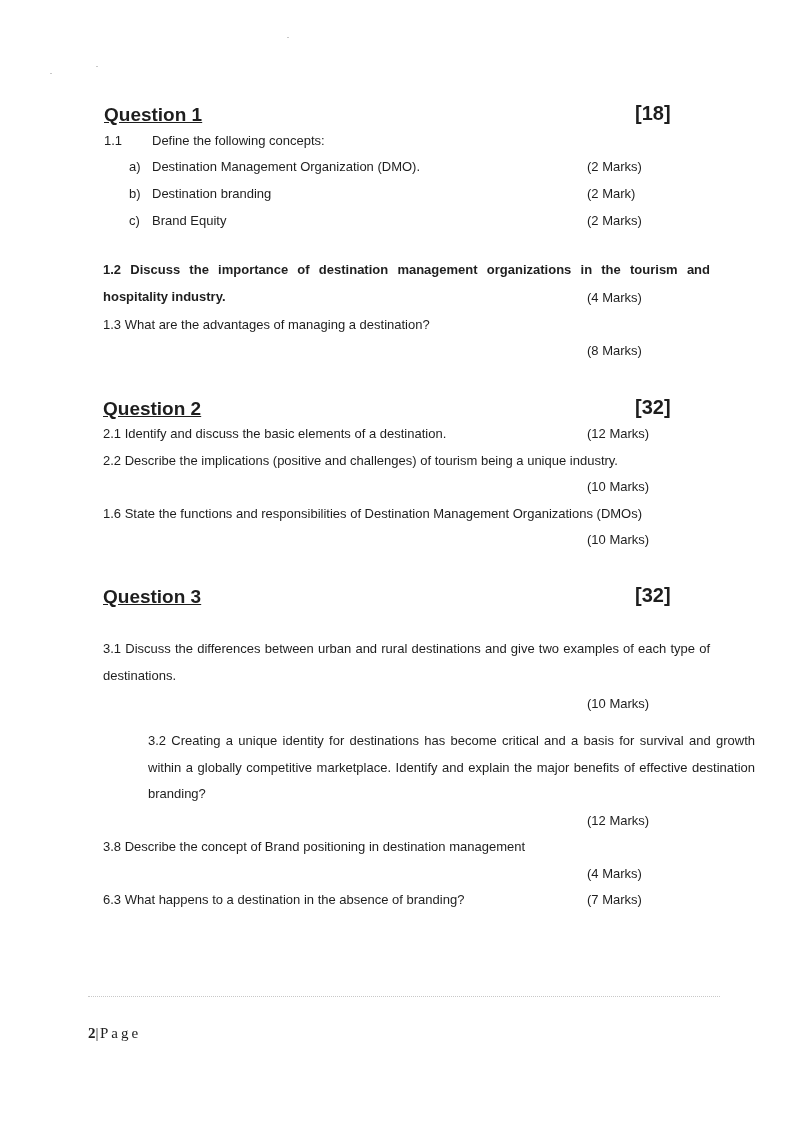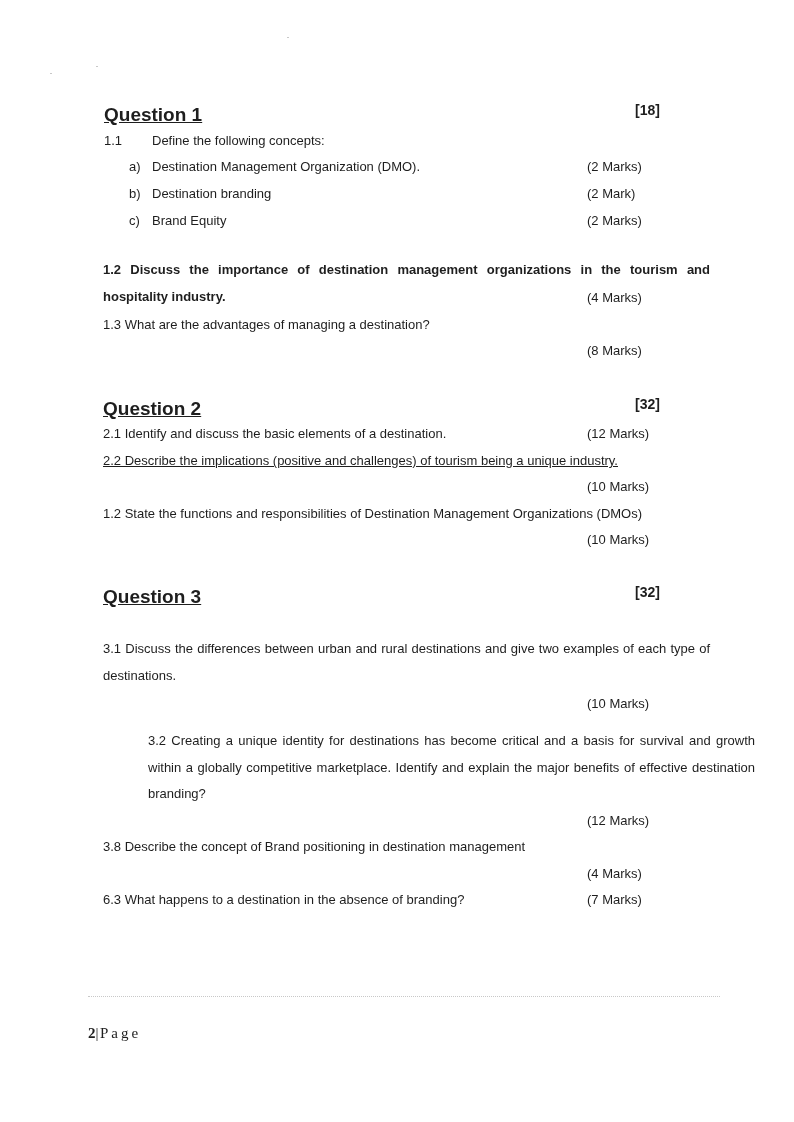--- a/index.html
+++ b/index.html
@@ -1,20 +1,20 @@
 <!DOCTYPE html>
 <html><head>
 <meta charset="utf-8">
 <style>
   html, body { margin: 0; padding: 0; background: #ffffff; }
   body { width: 794px; height: 1122px; position: relative; overflow: hidden;
          font-family: "Liberation Sans", sans-serif; color: #1e1e1e; font-size: 13px; }
   .abs { position: absolute; white-space: nowrap; }
   .heading { font-weight: bold; text-decoration: underline; font-size: 19px; }
-  .total { font-weight: bold; font-size: 14px; }
+  .total { font-weight: bold; font-size: 20px; }
   .marks { font-size: 13px; }
   .qtext { font-size: 13px; }
   .justify { position: absolute; left: 103px; width: 607px; text-align: justify; text-align-last: left;
              line-height: 26.5px; font-size: 13px; white-space: normal; }
   .footer-rule { position: absolute; left: 88px; top: 996px; width: 632px; height: 0;
                  border-top: 1px dotted #c8c8c8; }
   .footer { position: absolute; left: 88px; top: 1025px; font-family: "Liberation Serif", serif; font-size: 15px; letter-spacing: 1.5px; }
   .footer b { letter-spacing: 0; }
   .speck { position: absolute; width: 2px; height: 1px; background: #c8c8c8; }
 </style>
@@ -48,24 +48,24 @@
 
 <div class="abs qtext" style="left:103px;top:317px;">1.3 What are the advantages of managing a destination?</div>
 <div class="abs marks" style="left:587px;top:343px;">(8 Marks)</div>
 
 <div class="abs heading" style="left:103px;top:398px;">Question 2</div>
 <div class="abs total" style="left:635px;top:396px;">[32]</div>
 
 <div class="abs qtext" style="left:103px;top:426px;">2.1 Identify and discuss the basic elements of a destination.</div>
 <div class="abs marks" style="left:587px;top:426px;">(12 Marks)</div>
 
-<div class="abs qtext" style="left:103px;top:453px;text-decoration:underline;">2.2 Describe the implications (positive and challenges) of tourism being a unique industry.</div>
+<div class="abs qtext" style="left:103px;top:453px;">2.2 Describe the implications (positive and challenges) of tourism being a unique industry.</div>
 <div class="abs marks" style="left:587px;top:479px;">(10 Marks)</div>
 
-<div class="abs qtext" style="left:103px;top:506px;">1.2 State the functions and responsibilities of Destination Management Organizations (DMOs)</div>
+<div class="abs qtext" style="left:103px;top:506px;">1.6 State the functions and responsibilities of Destination Management Organizations (DMOs)</div>
 <div class="abs marks" style="left:587px;top:532px;">(10 Marks)</div>
 
 <div class="abs heading" style="left:103px;top:586px;">Question 3</div>
 <div class="abs total" style="left:635px;top:584px;">[32]</div>
 
 <div class="justify" style="top:636px;">3.1 Discuss the differences between urban and rural destinations and give two examples of each type of destinations.</div>
 <div class="abs marks" style="left:587px;top:696px;">(10 Marks)</div>
 
 <div class="justify" style="top:728px;margin-left:45px;">3.2 Creating a unique identity for destinations has become critical and a basis for survival and growth within a globally competitive marketplace. Identify and explain the major benefits of effective destination branding?</div>
 <div class="abs marks" style="left:587px;top:813px;">(12 Marks)</div>

